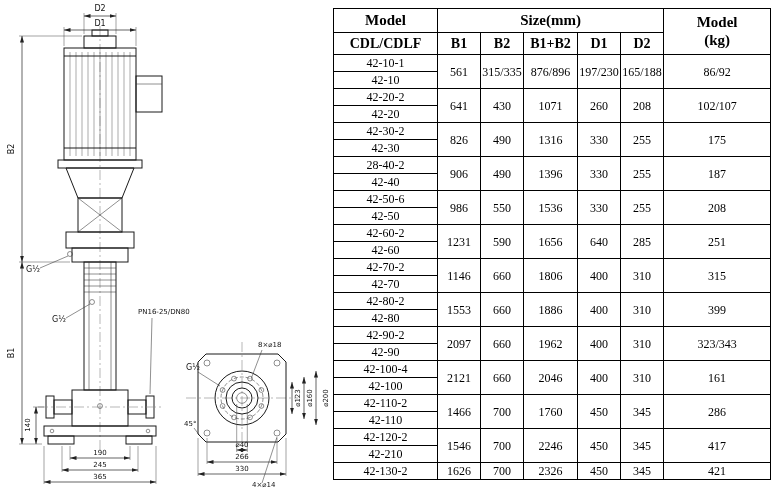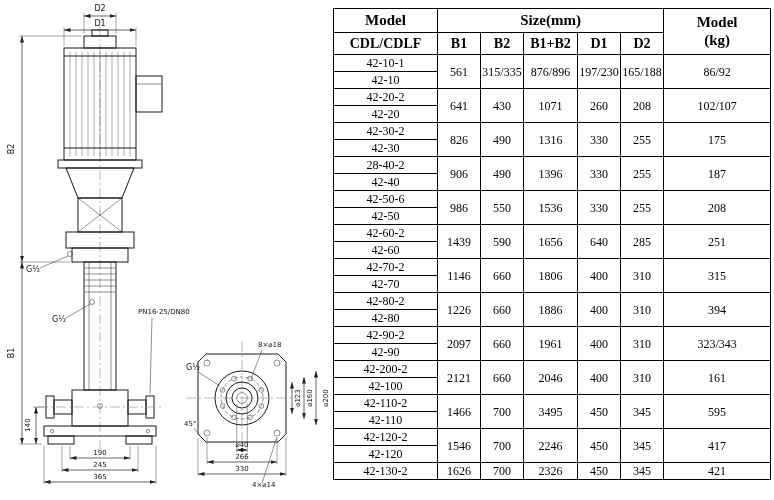--- a/index.html
+++ b/index.html
@@ -289,21 +289,21 @@
             <td rowspan="2">1536</td>
             <td rowspan="2">330</td>
             <td rowspan="2">255</td>
             <td rowspan="2">208</td>
           </tr>
           <tr>
             <td>42-50</td>
           </tr>
           <tr>
             <td>42-60-2</td>
-            <td rowspan="2">1439</td>
+            <td rowspan="2">1231</td>
             <td rowspan="2">590</td>
             <td rowspan="2">1656</td>
             <td rowspan="2">640</td>
             <td rowspan="2">285</td>
             <td rowspan="2">251</td>
           </tr>
           <tr>
             <td>42-60</td>
           </tr>
           <tr>
@@ -313,77 +313,77 @@
             <td rowspan="2">1806</td>
             <td rowspan="2">400</td>
             <td rowspan="2">310</td>
             <td rowspan="2">315</td>
           </tr>
           <tr>
             <td>42-70</td>
           </tr>
           <tr>
             <td>42-80-2</td>
-            <td rowspan="2">1226</td>
+            <td rowspan="2">1553</td>
             <td rowspan="2">660</td>
             <td rowspan="2">1886</td>
             <td rowspan="2">400</td>
             <td rowspan="2">310</td>
-            <td rowspan="2">394</td>
+            <td rowspan="2">399</td>
           </tr>
           <tr>
             <td>42-80</td>
           </tr>
           <tr>
             <td>42-90-2</td>
             <td rowspan="2">2097</td>
             <td rowspan="2">660</td>
-            <td rowspan="2">1961</td>
+            <td rowspan="2">1962</td>
             <td rowspan="2">400</td>
             <td rowspan="2">310</td>
             <td rowspan="2">323/343</td>
           </tr>
           <tr>
             <td>42-90</td>
           </tr>
           <tr>
-            <td>42-200-2</td>
+            <td>42-100-4</td>
             <td rowspan="2">2121</td>
             <td rowspan="2">660</td>
             <td rowspan="2">2046</td>
             <td rowspan="2">400</td>
             <td rowspan="2">310</td>
             <td rowspan="2">161</td>
           </tr>
           <tr>
             <td>42-100</td>
           </tr>
           <tr>
             <td>42-110-2</td>
             <td rowspan="2">1466</td>
             <td rowspan="2">700</td>
-            <td rowspan="2">3495</td>
+            <td rowspan="2">1760</td>
             <td rowspan="2">450</td>
             <td rowspan="2">345</td>
-            <td rowspan="2">595</td>
+            <td rowspan="2">286</td>
           </tr>
           <tr>
             <td>42-110</td>
           </tr>
           <tr>
             <td>42-120-2</td>
             <td rowspan="2">1546</td>
             <td rowspan="2">700</td>
             <td rowspan="2">2246</td>
             <td rowspan="2">450</td>
             <td rowspan="2">345</td>
             <td rowspan="2">417</td>
           </tr>
           <tr>
-            <td>42-120</td>
+            <td>42-210</td>
           </tr>
           <tr>
             <td>42-130-2</td>
             <td rowspan="1">1626</td>
             <td rowspan="1">700</td>
             <td rowspan="1">2326</td>
             <td rowspan="1">450</td>
             <td rowspan="1">345</td>
             <td rowspan="1">421</td>
           </tr>

